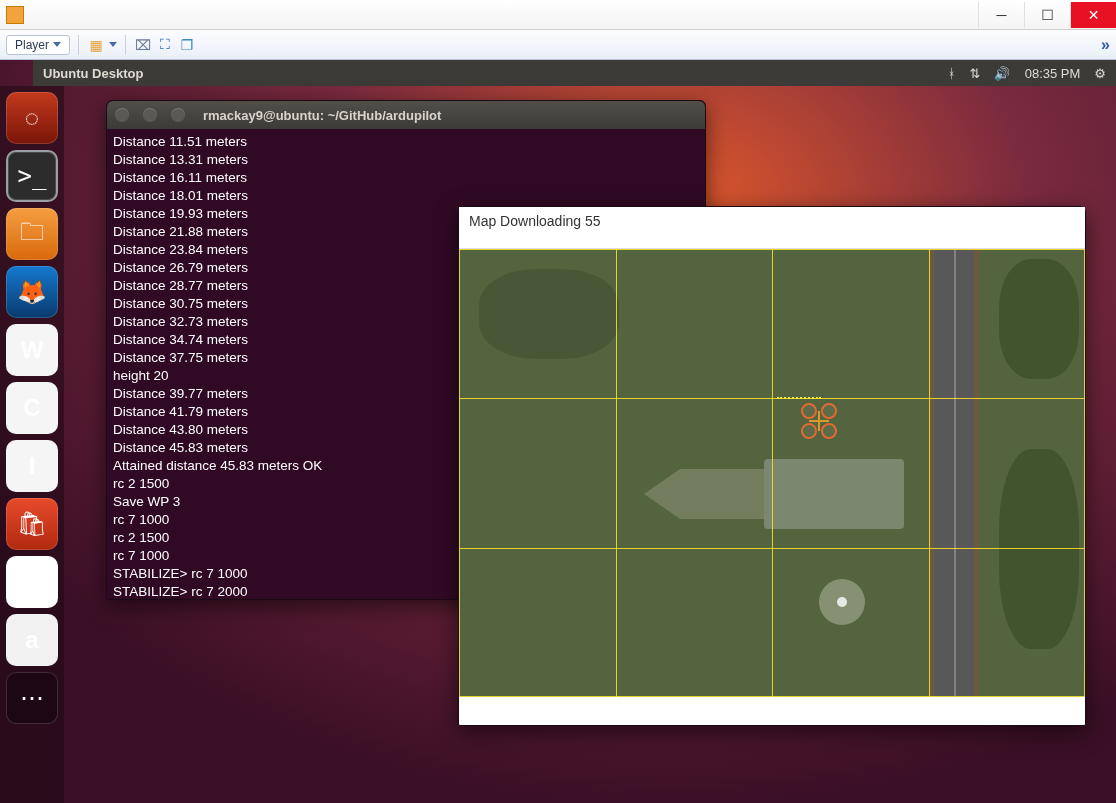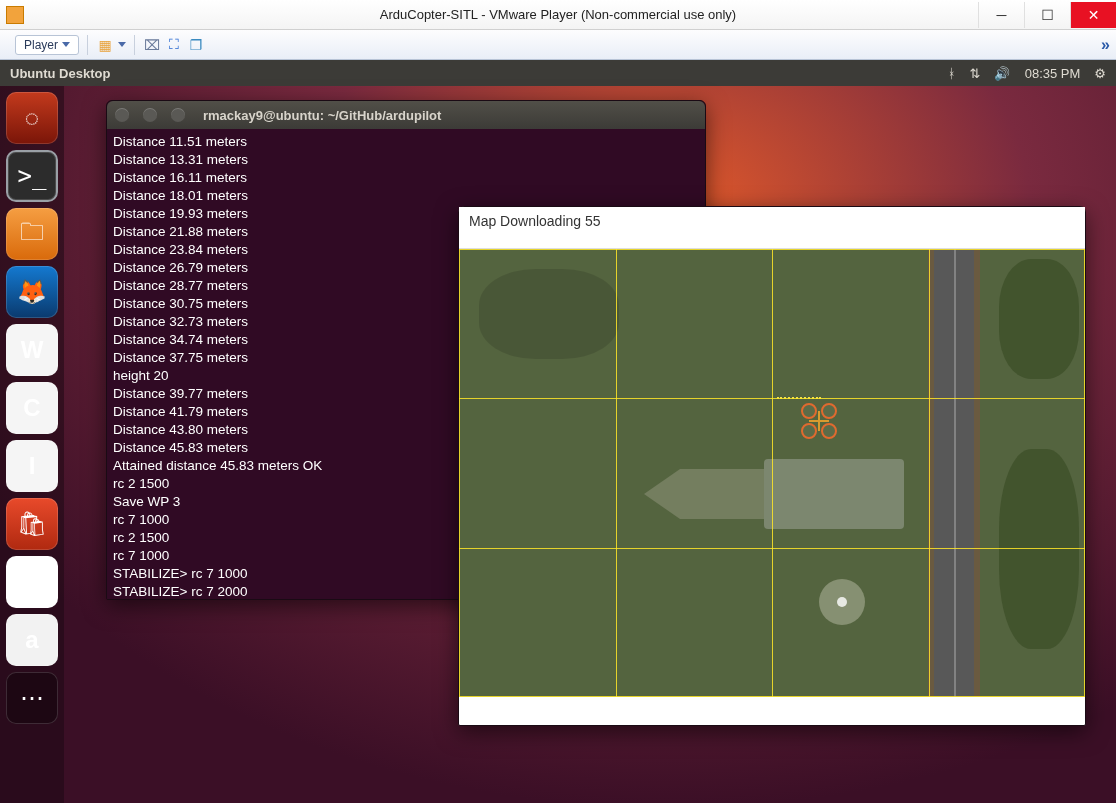--- a/index.html
+++ b/index.html
@@ -33,35 +33,36 @@
 
   
   .vm-toolbar {
     height: 30px; background: linear-gradient(#fdfdfe,#e9eef7);
     border-bottom:1px solid #b8c4d6; display:flex; align-items:center;
     padding: 0 6px; gap:4px;
   }
   .vm-toolbar .player-btn {
     display:flex; align-items:center; gap:4px; padding:2px 8px;
     border:1px solid #b8c4d6; border-radius:3px; background:#fff;
-    font-size:12px; color:#2a3a5a;margin-left:9px;
+    font-size:12px; color:#2a3a5a;
   }
   .vm-toolbar .sep { width:1px; height:20px; background:#c8d0dd; margin:0 4px;}
   .vm-toolbar .ico {
     width:18px; height:18px; display:flex; align-items:center;
     justify-content:center; font-size:14px;
   }
   .vm-toolbar .chev {
     margin-left:auto; color:#2a5aa8; font-weight:bold;
   }
 
   
   .desktop {
     position:absolute; top:60px; left:0; right:0; bottom:0;
     background: radial-gradient(ellipse 800px 600px at 60% 20%, #e35a2a 0%, #7a2a3f 45%, #3b0f26 100%);
+    padding-left: 33px;
   }
   .ubuntu-menubar {
     height:26px; background:#3c3b37; color:#dfdbd2;
     display:flex; align-items:center; padding:0 10px;
     font-size:13px; font-weight:bold;
   }
   .ubuntu-menubar .spacer { flex:1; }
   .ubuntu-menubar .ind { margin-left:14px; font-weight:normal; }
 
   
@@ -173,21 +174,20 @@
   .tri-down {
     width:0;height:0;border-left:4px solid transparent;border-right:4px solid transparent;
     border-top:5px solid #4a6aa8; display:inline-block;
   }
 </style>
 </head>
 <body>
 
 <div class="win-titlebar">
   <div class="app-icon"></div>
-  <div class="title">ArduCopter-SITL - VMware Player (Non-commercial use only)</div>
   <div class="win-controls">
     <div class="btn">─</div>
     <div class="btn">☐</div>
     <div class="btn close">✕</div>
   </div>
 </div>
 
 <div class="vm-toolbar">
   <div class="player-btn">
     <span>Player</span>

